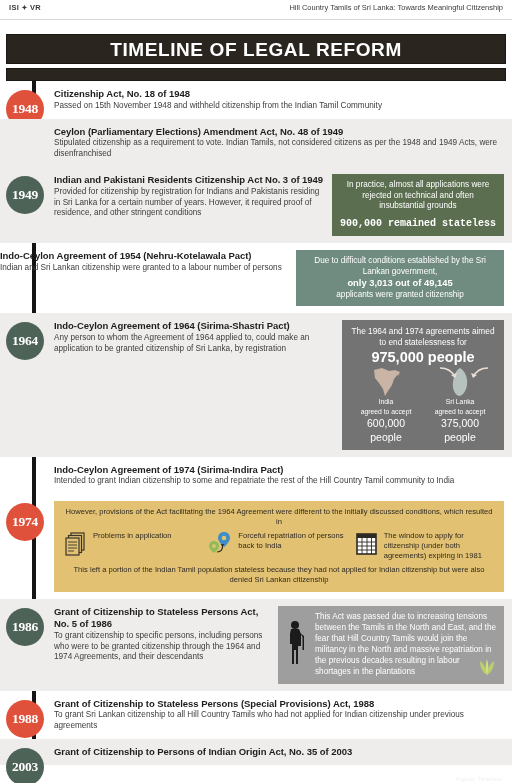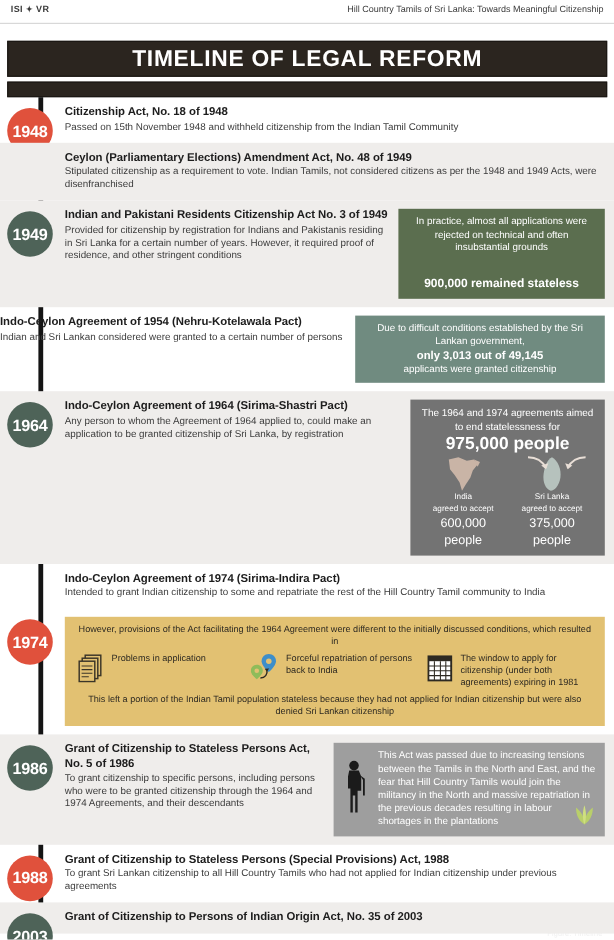--- a/index.html
+++ b/index.html
@@ -40,21 +40,21 @@
   .timeline { position: relative; margin-top: 0; }
   .spine {
     position: absolute; left: 32px; top: 0; width: 4px; bottom: 0;
     background: #141414; z-index: 1;
   }
   .row {
     position: relative; display: flex; min-height: 10px;
     padding: 7px 8px 7px 0; z-index: 2;
   }
   .row.shade { background: #efedeb; }
-  .marker-col { width: 54px; flex: none; position: relative; }
+  .marker-col { width: 54px; flex: none; position: relative; font-family: Liberation Serif, serif; }
   .marker {
     position: absolute; left: 6px; top: 2px;
     width: 38px; height: 38px; border-radius: 50%;
     display: flex; align-items: center; justify-content: center;
     color: #fff; font-size: 13.5px; font-weight: 700; letter-spacing: -.2px;
     z-index: 3;
   }
   .marker.red { background: #e0513c; }
   .marker.green { background: #4e6358; }
 
@@ -70,21 +70,21 @@
 
   
   .callout { flex: none; padding: 6px 7px; color: #fff; }
   .callout .c-line { font-size: 8.2px; line-height: 1.3; text-align: center; }
   .callout .c-big { font-size: 9.6px; font-weight: 700; line-height: 1.3; text-align:center; }
   .callout.green { background: #5b6e4f; width: 172px; }
   .callout.teal  { background: #708b80; width: 208px; }
   .callout.brown { background: #737373; width: 162px; }
   .callout.gray  { background: #9e9e9e; width: 226px; position: relative; }
 
-  .callout.green .c-big { margin-top: 18px; font-size: 10px; }
+  .callout.green .c-big { margin-top: 5px; font-size: 10px; font-family: Liberation Mono, monospace; }
   .callout.teal .c-strong { font-size: 9.4px; font-weight: 700; }
 
   
   .brown-head { font-size: 8.3px; line-height: 1.3; text-align:center; }
   .brown-big { font-size: 14.5px; font-weight: 700; text-align:center; line-height: 1.15; margin-top:1px; }
   .maps { display: flex; justify-content: space-between; align-items: flex-start; margin-top: 2px; }
   .mapcol { width: 84px; text-align: center; }
   .mapshape { height: 30px; display:flex; align-items:center; justify-content:center; }
   .mapcap { font-size: 6.8px; line-height: 1.25; margin-top: 1px; }
   .mapnum { font-size: 10.5px; line-height: 1.2; margin-top: 1px; }
@@ -170,21 +170,21 @@
           <div class="c-line">In practice, almost all applications were rejected on technical and often insubstantial grounds</div>
           <div class="c-big">900,000 remained stateless</div>
         </div>
       </div>
     </div>
 
     <div class="row">
       <div class="body-col">
         <div class="txt">
           <div class="etitle">Indo-Ceylon Agreement of 1954 (Nehru-Kotelawala Pact)</div>
-          <div class="edesc">Indian and Sri Lankan considered were granted to a certain number of persons</div>
+          <div class="edesc">Indian and Sri Lankan citizenship were granted to a labour number of persons</div>
         </div>
         <div class="callout teal">
           <div class="c-line">Due to difficult conditions established by the Sri Lankan government,</div>
           <div class="c-line c-strong">only 3,013 out of 49,145</div>
           <div class="c-line">applicants were granted citizenship</div>
         </div>
       </div>
     </div>
 
     <div class="row shade">

